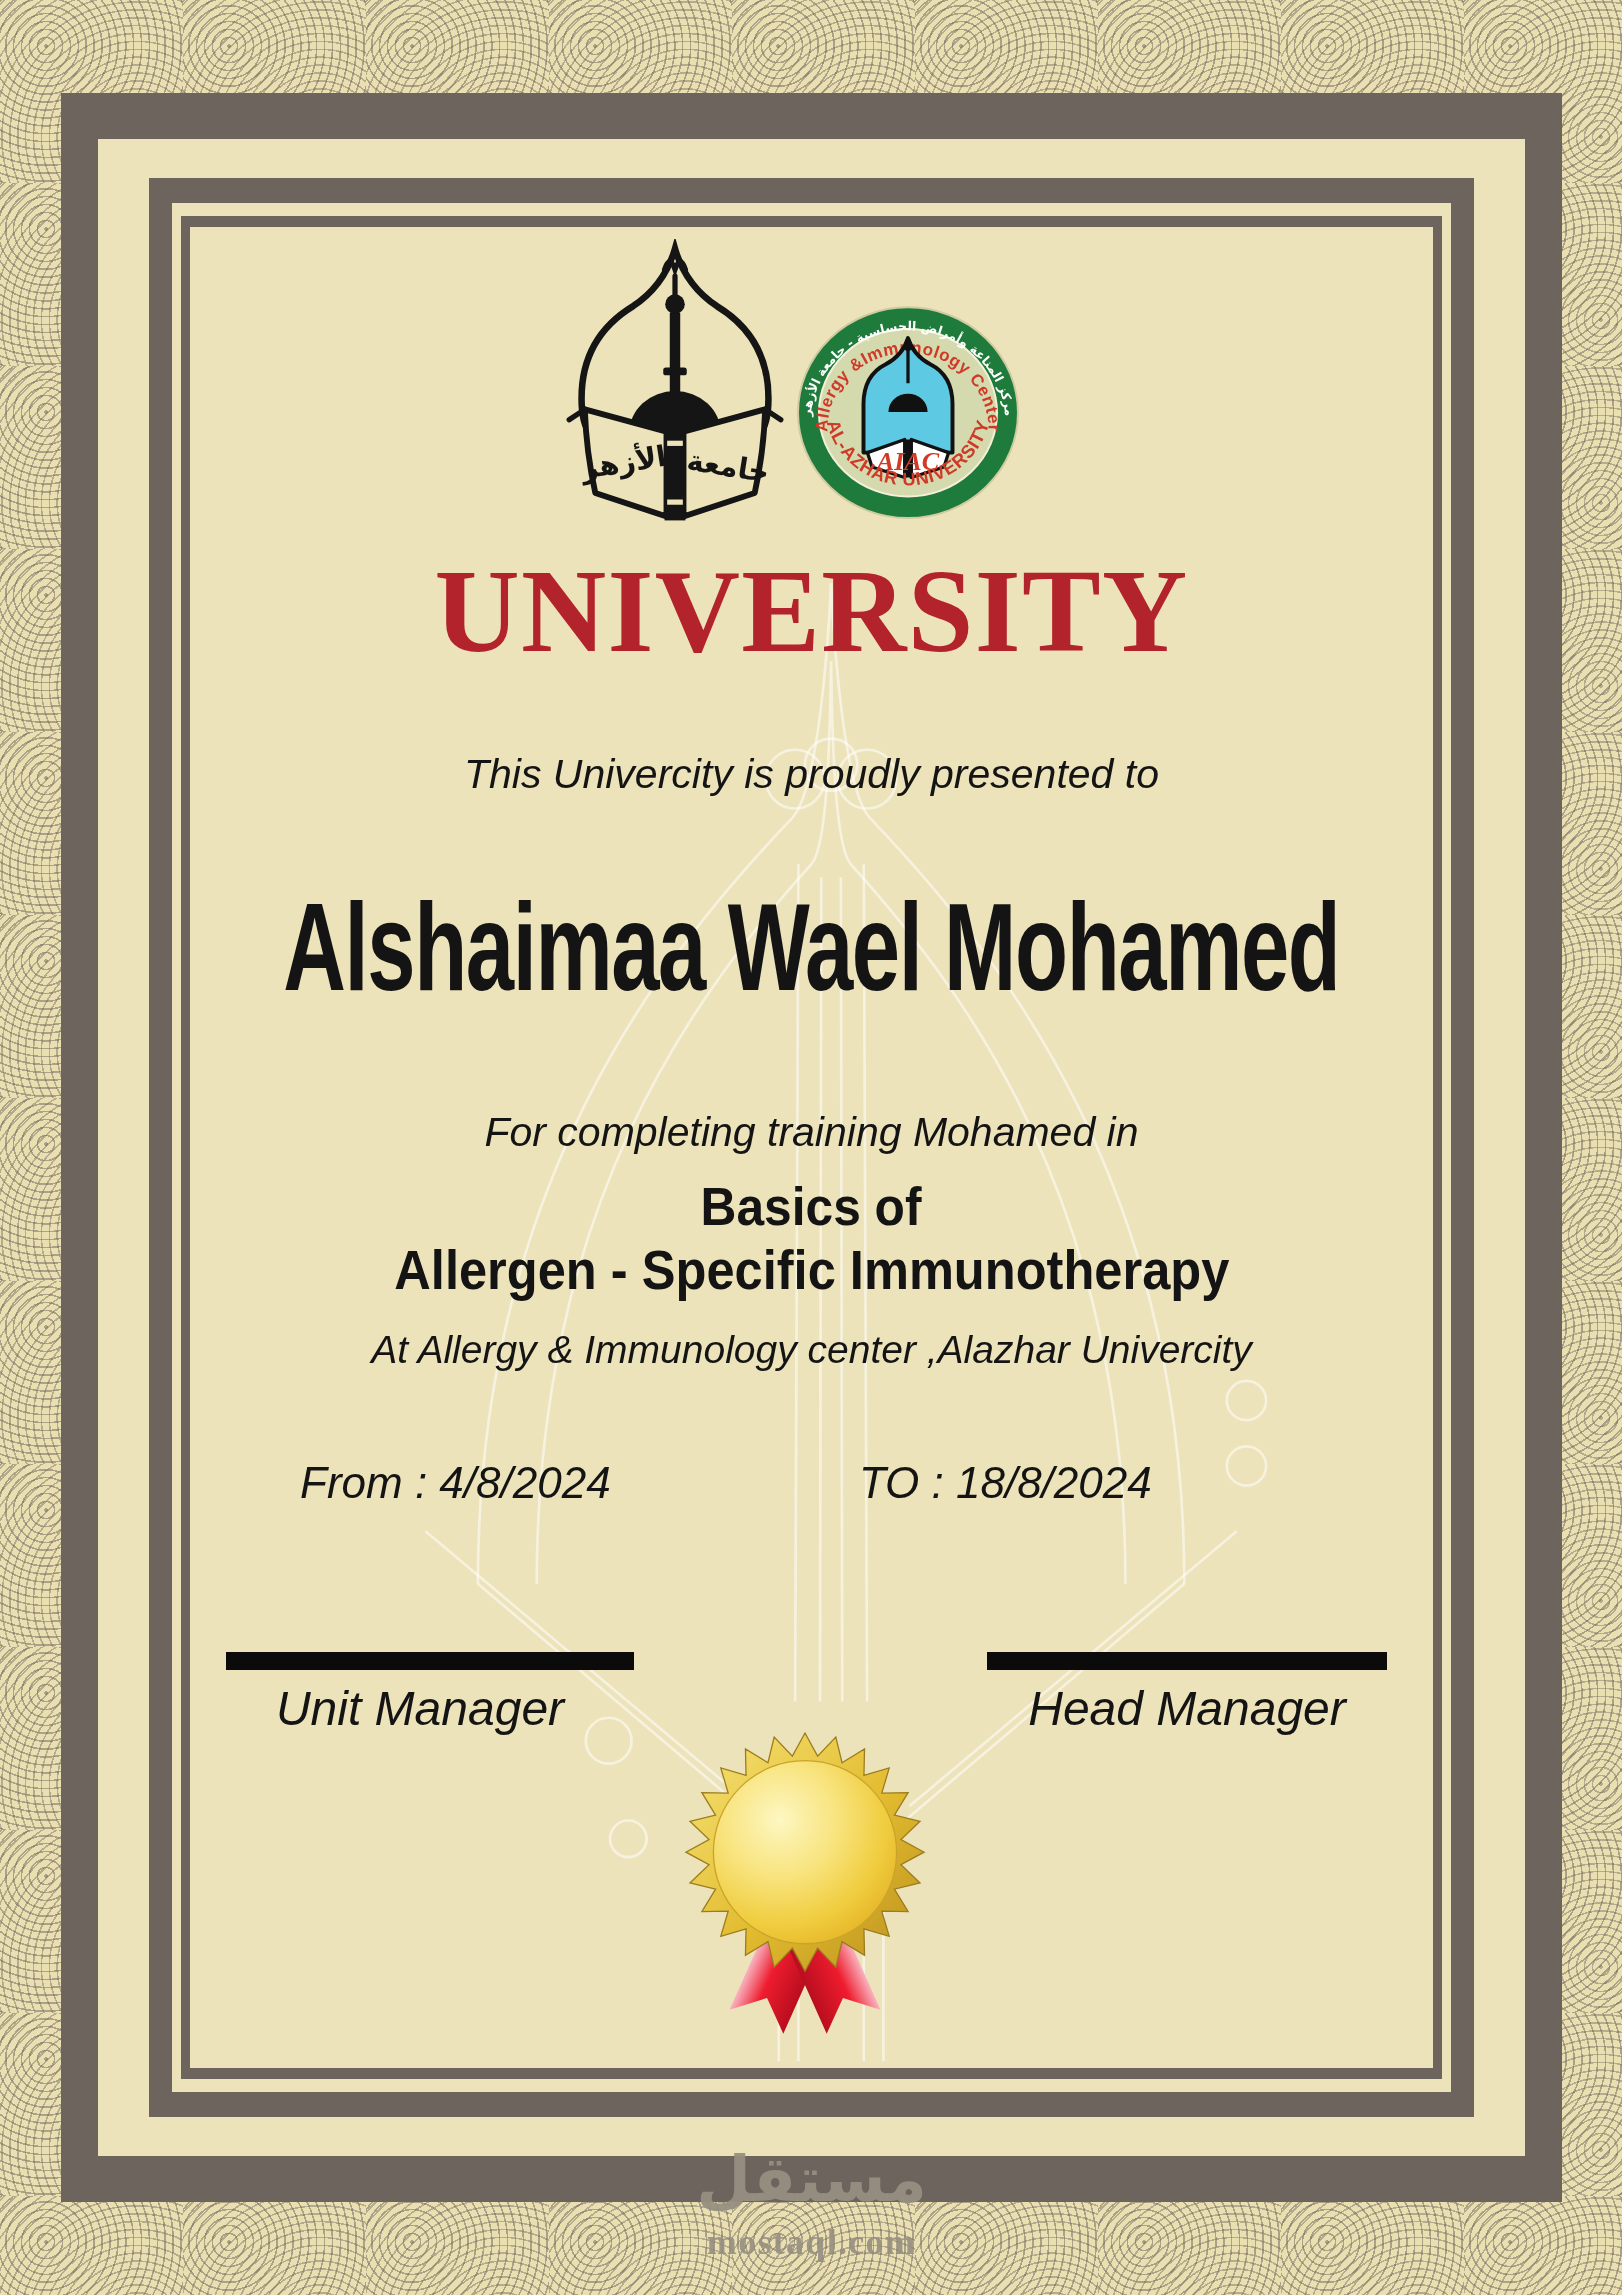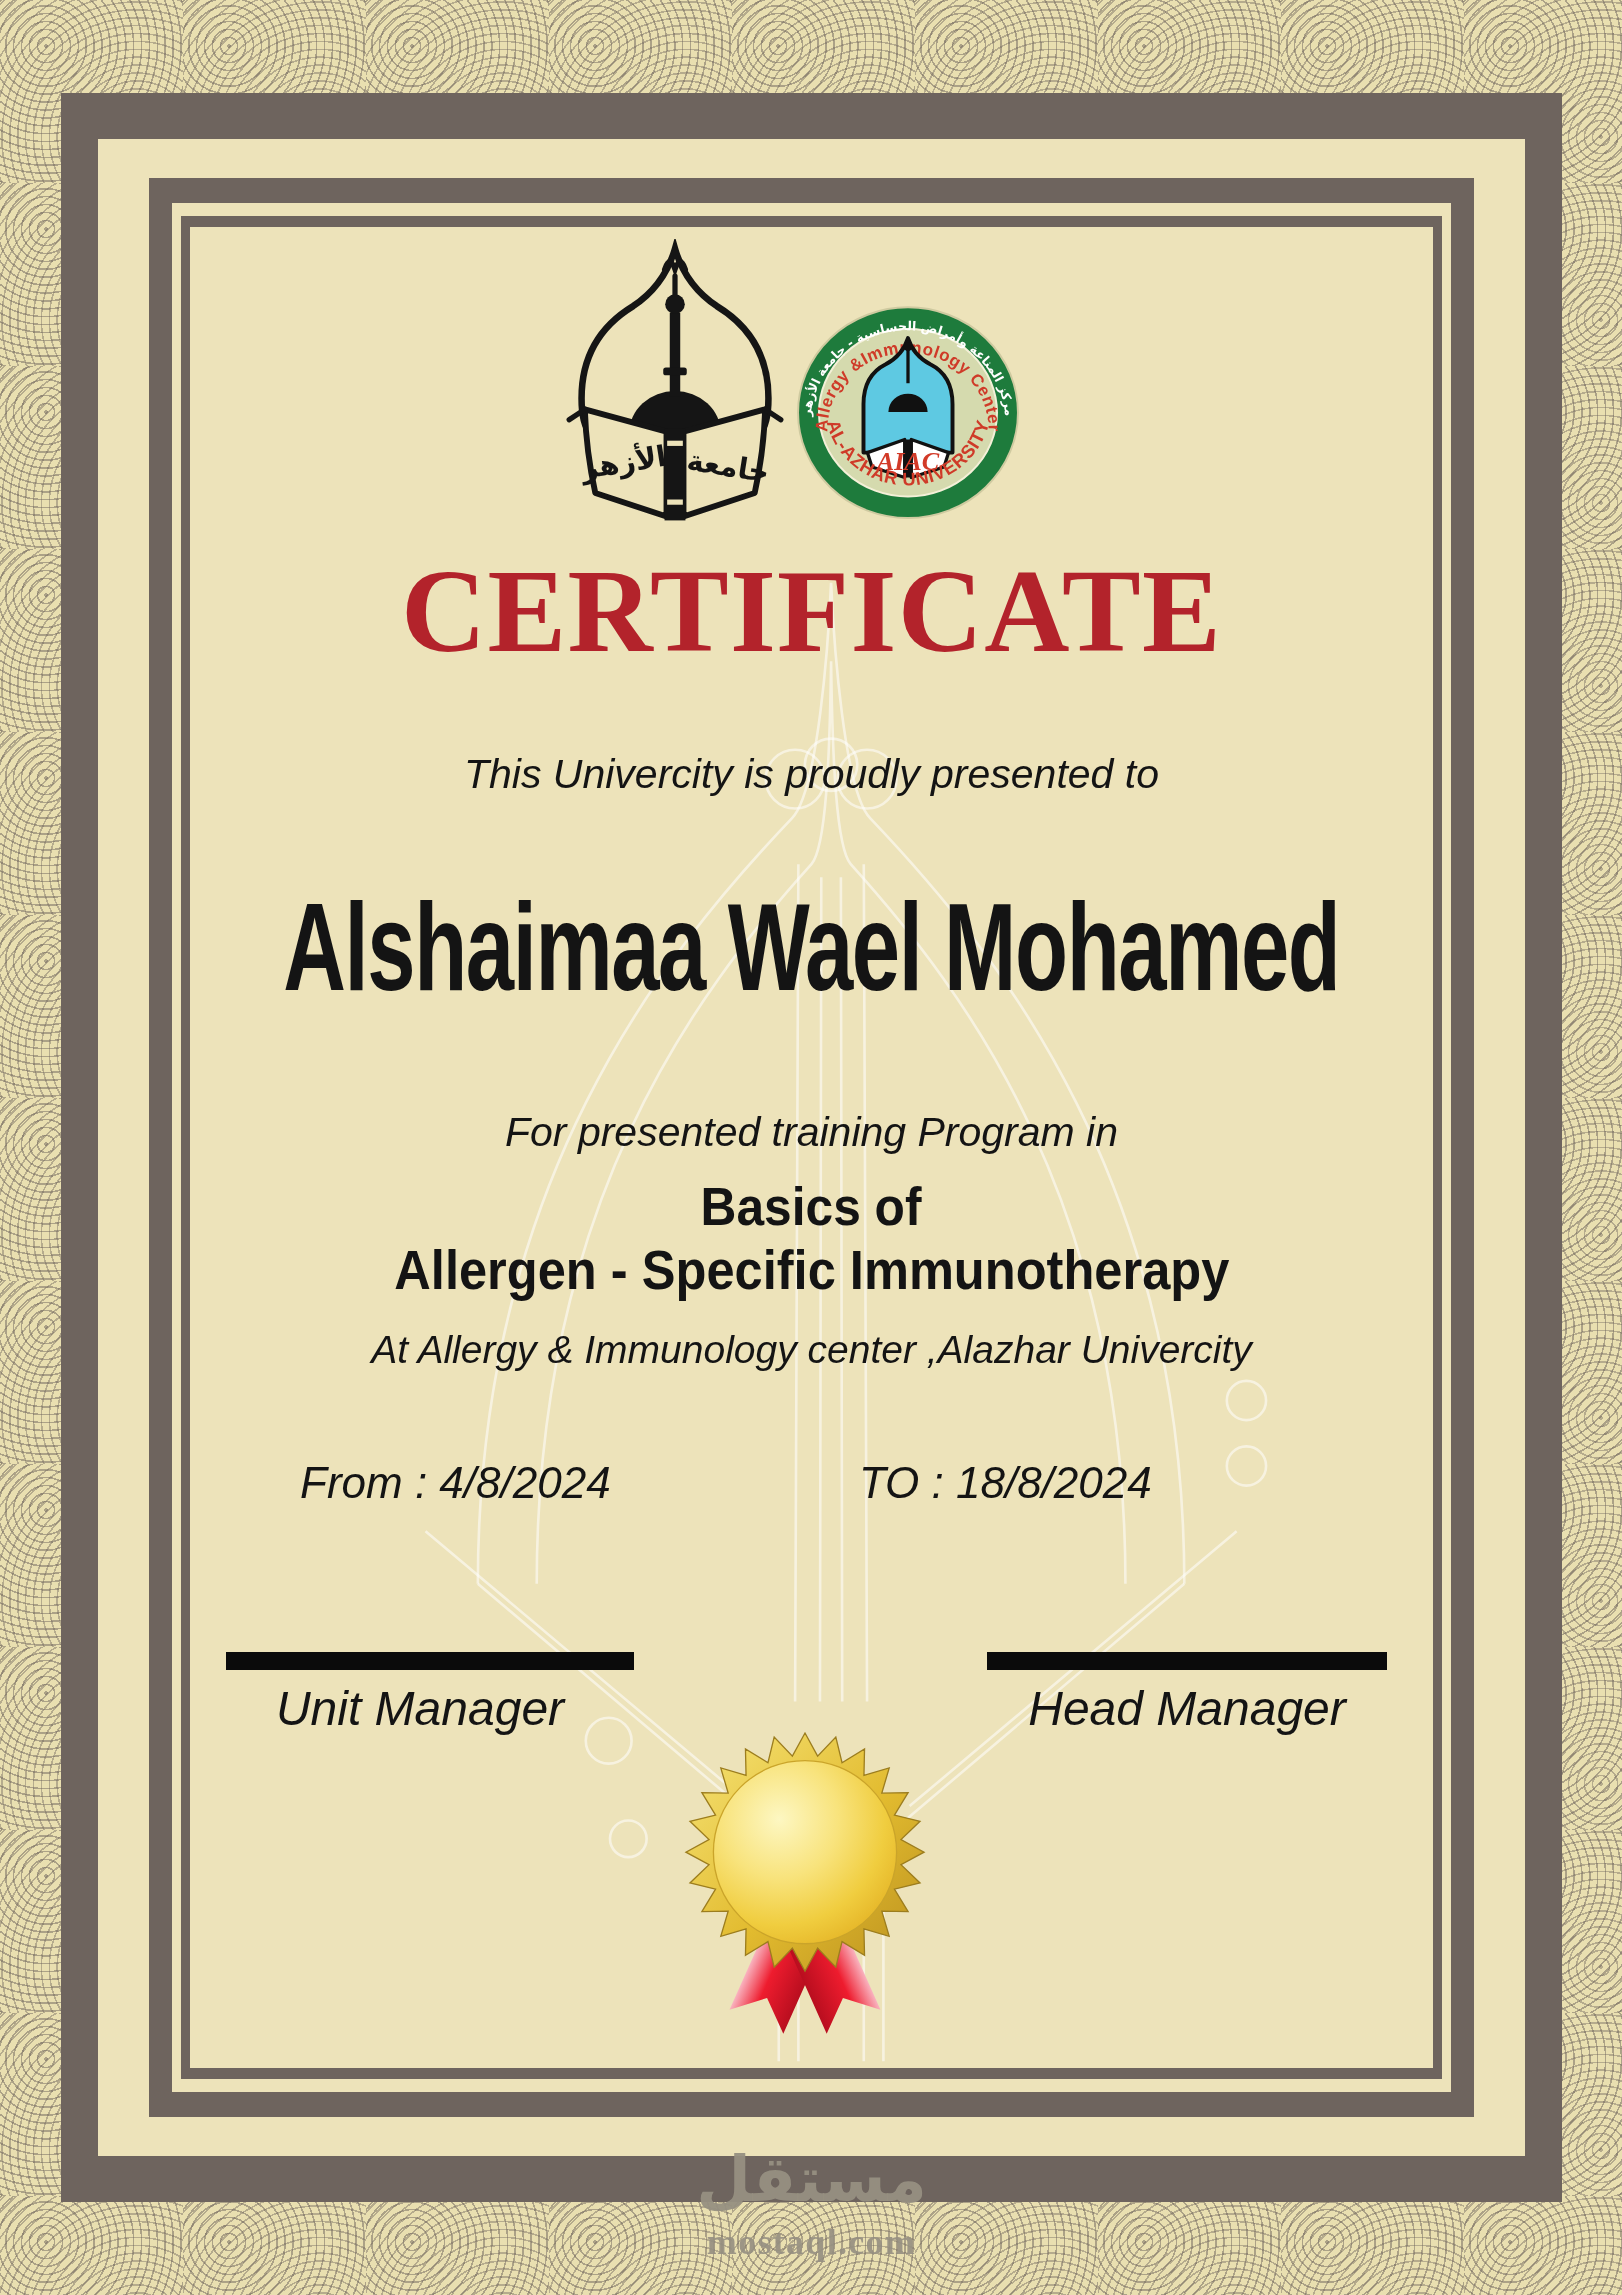--- a/index.html
+++ b/index.html
@@ -119,24 +119,24 @@
     <path d="M 141,162 A 30,28 0 0 1 201,162 Z" fill="#111"></path>
     <path d="M 109,224 L 166,204 L 166,262 L 116,246 Z" fill="#fff" stroke="#111" stroke-width="5" stroke-linejoin="round"></path>
     <path d="M 233,224 L 176,204 L 176,262 L 226,246 Z" fill="#fff" stroke="#111" stroke-width="5" stroke-linejoin="round"></path>
     <rect x="164" y="204" width="14" height="58" fill="#111"></rect>
     <text x="171" y="250" font-family="Liberation Serif" font-size="40" font-weight="bold" font-style="italic" fill="#d23a28" text-anchor="middle">AIAC</text>
     <text font-family="Liberation Sans" font-size="28" font-weight="bold" fill="#cf3a28" letter-spacing="1">
       <textPath href="#arcBotEn" startOffset="50%" text-anchor="middle">AL-AZHAR UNIVERSITY</textPath>
     </text>
   </svg>
 
-  <div class="abs title">CERTIFICATE</div>
+  <div class="abs title">UNIVERSITY</div>
   <div class="abs presented">This Univercity is proudly presented to</div>
   <div class="abs name"><span class="squeeze">Alshaimaa Wael Mohamed</span></div>
-  <div class="abs prog-intro">For presented training Program in</div>
+  <div class="abs prog-intro">For completing training Mohamed in</div>
   <div class="abs prog-line1"><span class="squeeze">Basics of</span></div>
   <div class="abs prog-line2"><span class="squeeze">Allergen - Specific Immunotherapy</span></div>
   <div class="abs location">At Allergy &amp; Immunology center ,Alazhar Univercity</div>
 
   <div class="date date-from">From : 4/8/2024</div>
   <div class="date date-to">TO : 18/8/2024</div>
 
   <div class="sig-bar sig-bar-left"></div>
   <div class="sig-bar sig-bar-right"></div>
   <div class="sig-label sig-label-left">Unit Manager</div>

